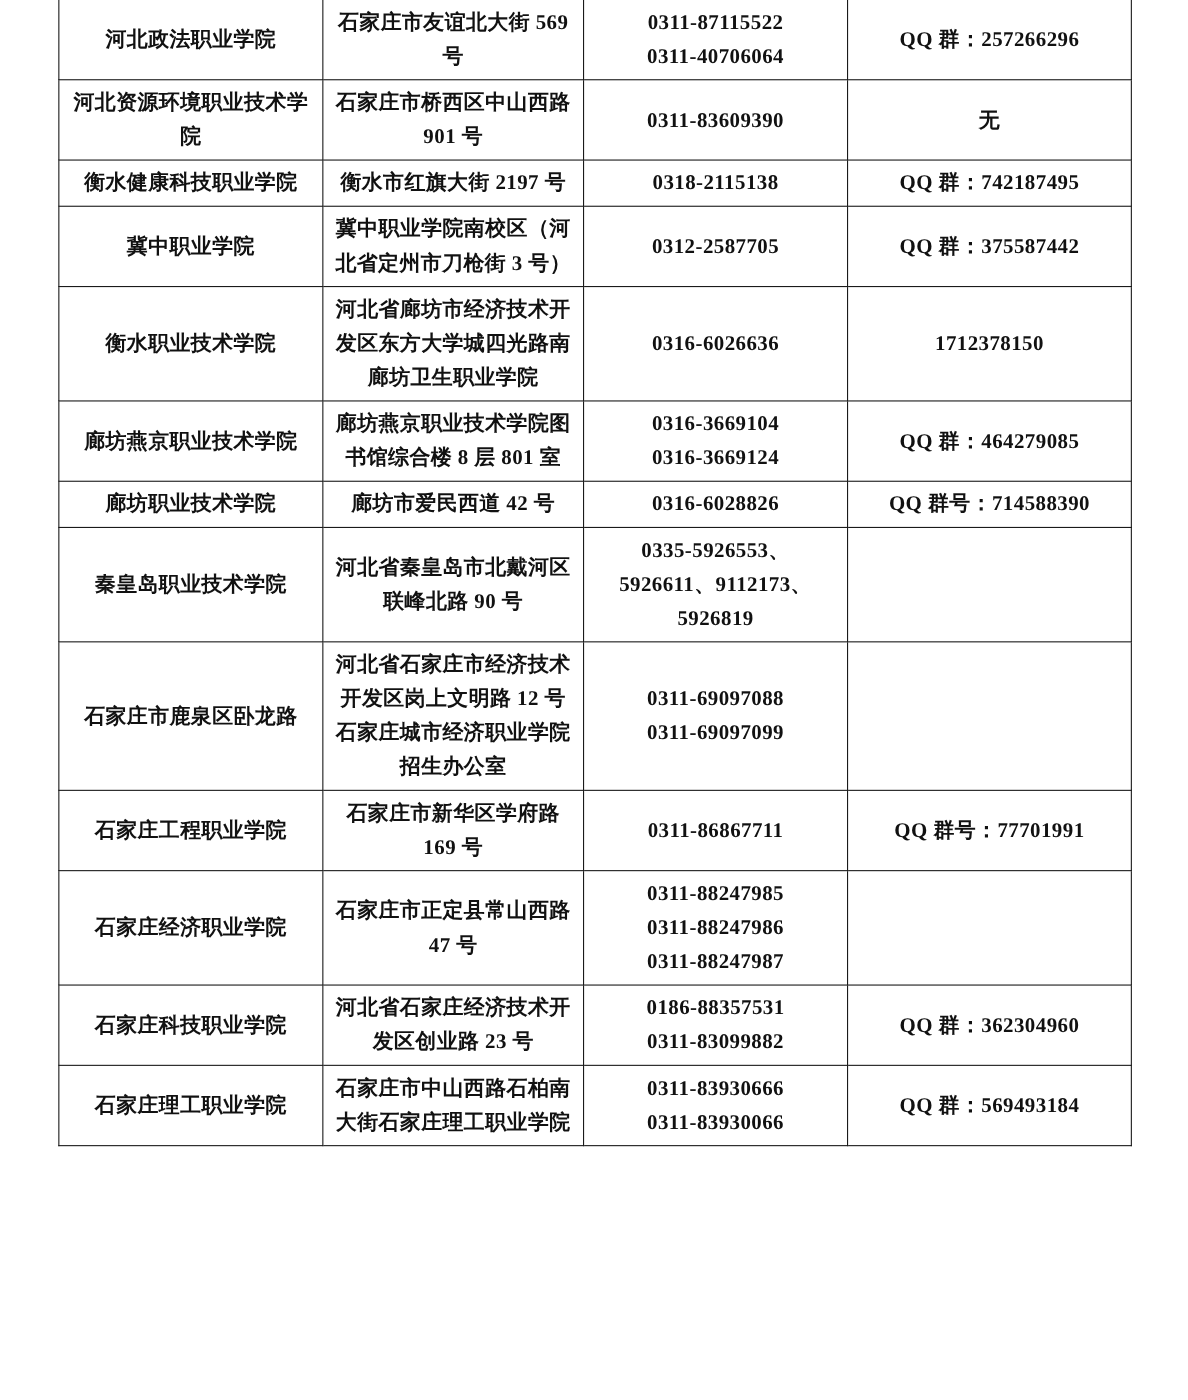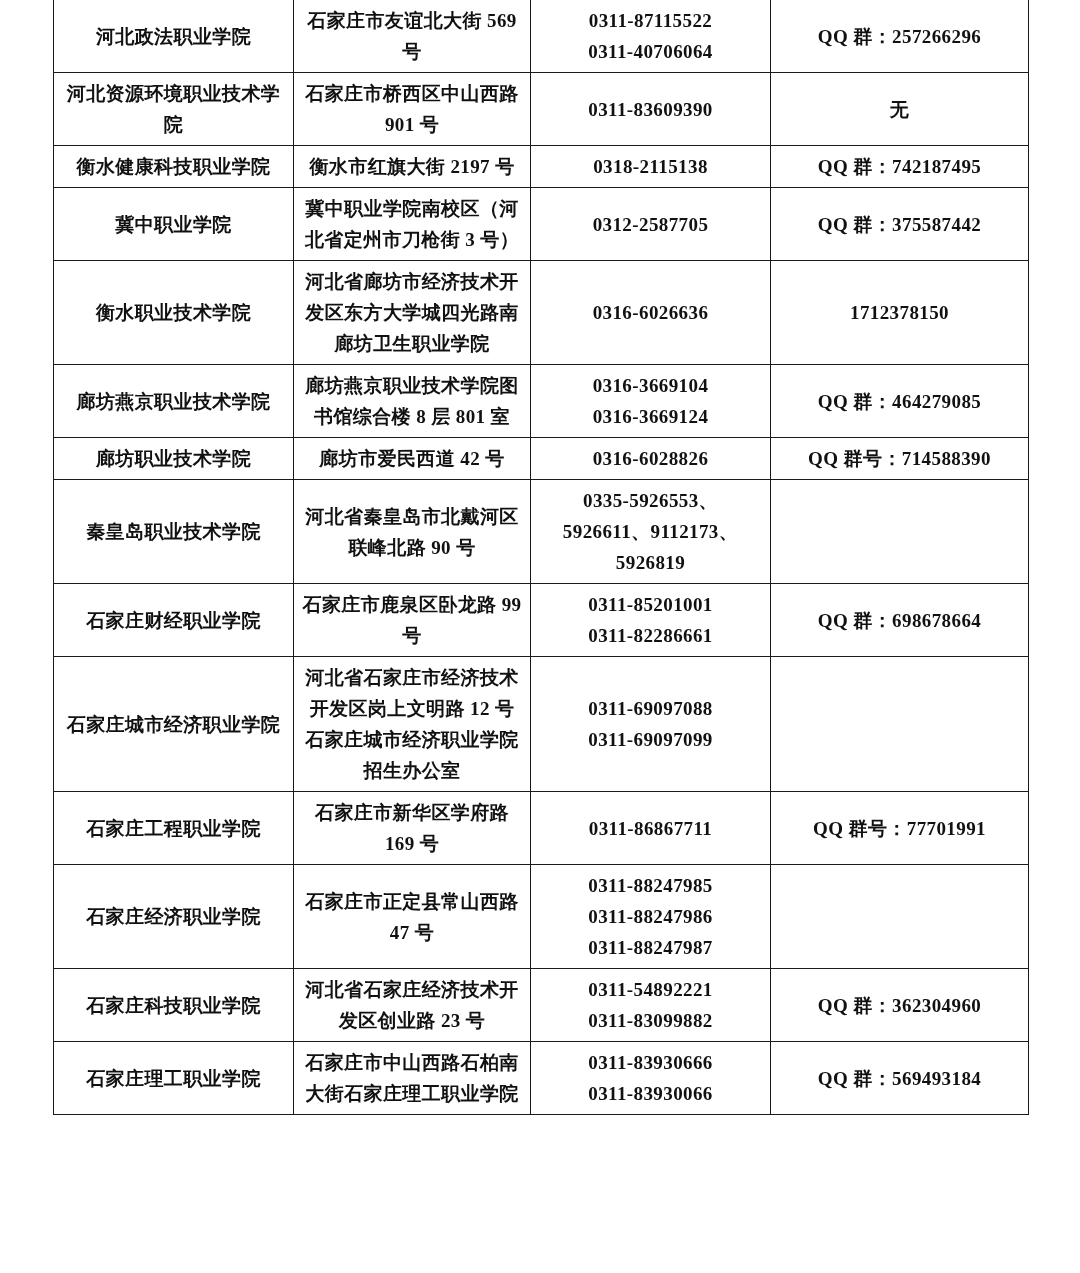--- a/index.html
+++ b/index.html
@@ -136,32 +136,21 @@
           <td>秦皇岛职业技术学院</td>
           <td>河北省秦皇岛市北戴河区联峰北路 90 号</td>
           <td>
             <span class="cell-line">0335-5926553、</span>
             <span class="cell-line">5926611、9112173、</span>
             <span class="cell-line">5926819</span>
           </td>
           <td class="empty-cell">&nbsp;</td>
         </tr>
         <tr>
-          <td>石家庄财经职业学院</td>
-          <td>石家庄市鹿泉区卧龙路 99 号</td>
-          <td>
-            <span class="cell-line">0311-85201001</span>
-            <span class="cell-line">0311-82286661</span>
-          </td>
-          <td>
-            <span class="cell-line">QQ 群：698678664</span>
-          </td>
-        </tr>
-        <tr>
-          <td>石家庄城市经济职业学院</td>
+          <td>石家庄市鹿泉区卧龙路</td>
           <td>河北省石家庄市经济技术开发区岗上文明路 12 号石家庄城市经济职业学院招生办公室</td>
           <td>
             <span class="cell-line">0311-69097088</span>
             <span class="cell-line">0311-69097099</span>
           </td>
           <td class="empty-cell">&nbsp;</td>
         </tr>
         <tr>
           <td>石家庄工程职业学院</td>
           <td>石家庄市新华区学府路 169 号</td>
@@ -179,21 +168,21 @@
             <span class="cell-line">0311-88247985</span>
             <span class="cell-line">0311-88247986</span>
             <span class="cell-line">0311-88247987</span>
           </td>
           <td class="empty-cell">&nbsp;</td>
         </tr>
         <tr>
           <td>石家庄科技职业学院</td>
           <td>河北省石家庄经济技术开发区创业路 23 号</td>
           <td>
-            <span class="cell-line">0311-54892221</span>
+            <span class="cell-line">0186-88357531</span>
             <span class="cell-line">0311-83099882</span>
           </td>
           <td>
             <span class="cell-line">QQ 群：362304960</span>
           </td>
         </tr>
         <tr>
           <td>石家庄理工职业学院</td>
           <td>石家庄市中山西路石柏南大街石家庄理工职业学院</td>
           <td>

